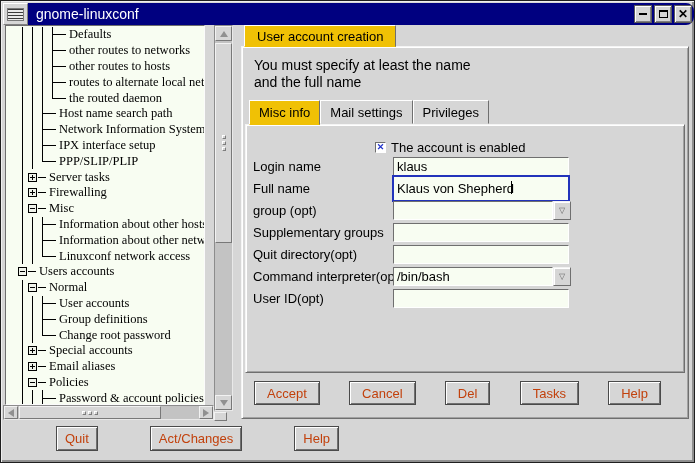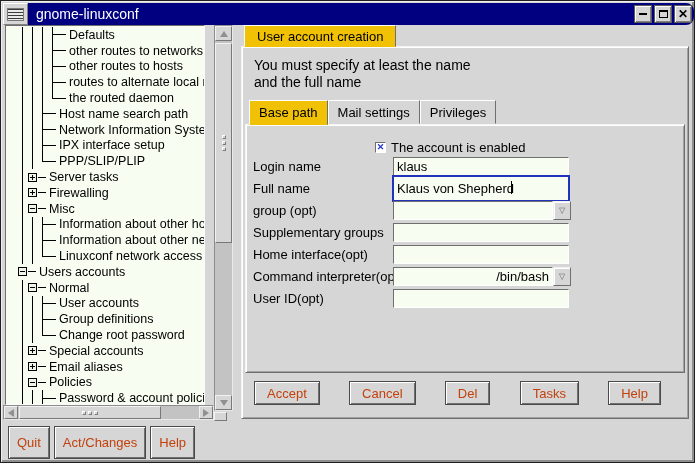--- a/index.html
+++ b/index.html
@@ -26,21 +26,21 @@
   .win-btn{width:18px;height:18px;background:#d6d6d6;border:1px solid #5a5a5a;
     box-shadow:inset 1px 1px 0 #fff, inset -1px -1px 0 #808080;
     display:flex;align-items:center;justify-content:center;font-size:11px;line-height:1;}
   .glyph-min{width:8px;height:2px;background:#000;}
   .glyph-max{width:9px;height:8px;border:1px solid #000;border-top-width:2px;}
   .glyph-close{font-size:12px;font-weight:bold;}
   
   .tree-panel{position:absolute;left:4px;top:24px;width:200px;height:380px;
     background:var(--tree,#f8fdf2);
     border:1px solid;border-color:#6e6e6e #fbfbfb #fbfbfb #6e6e6e;
-    overflow:hidden;padding-top:1px;}
+    overflow:hidden;padding-top:1px;font-family:Liberation Serif, serif;}
   .trow{display:flex;align-items:center;height:15.8px;white-space:nowrap;
     padding-left:12px;font-size:12.5px;}
   .cell{flex:none;height:100%;}
   .cell.v{width:10px;background:linear-gradient(#000,#000) 4px 0/1px 100% no-repeat;}
   .cell.t{width:18px;background:
     linear-gradient(#000,#000) 4px 0/1px 100% no-repeat,
     linear-gradient(#000,#000) 4px 50%/14px 1px no-repeat;}
   .cell.l{width:18px;background:
     linear-gradient(#000,#000) 4px 0/1px 53% no-repeat,
     linear-gradient(#000,#000) 4px 50%/14px 1px no-repeat;}
@@ -106,40 +106,40 @@
     display:flex;align-items:center;justify-content:center;}
   .checkbox.checked::before{content:"\2715";}
   .form-rows{position:absolute;left:252px;top:154px;z-index:4;}
   .frow{display:flex;align-items:center;height:22px;position:relative;}
   .flabel{width:140px;font-size:13px;white-space:nowrap;flex:none;}
   .finput{height:19px;background:var(--field,#f8fdf2);
     border:1px solid;border-color:#6f6f6f #fff #fff #6f6f6f;
     font-family:"Liberation Sans",sans-serif;font-size:13px;padding:0 3px;
     outline:none;flex:none;}
   .finput.wide{width:176px;}
-  .finput.narrow{width:160px;text-align:right;}
+  .finput.narrow{width:160px;}
   .finput.focused{width:178px;height:27px;border:2px solid var(--focus,#2233bb);
     margin-left:-1px;
     background-image:linear-gradient(#000,#000);background-repeat:no-repeat;
     background-position:117px 4px;background-size:1px 13px;}
   .combo-btn{width:18px;height:19px;background:#d6d6d6;flex:none;
     border:1px solid;border-color:#f2f2f2 #6f6f6f #6f6f6f #f2f2f2;
     box-shadow:inset 1px 1px 0 #fff;
     display:flex;align-items:center;justify-content:center;}
   .combo-btn::before{content:"\25BD";font-size:8px;color:#666;}
   
   .btn{background:#d6d6d6;border:1px solid #4a4a4a;
     box-shadow:inset 1px 1px 0 #fff, inset -1px -1px 0 #707070;
     font-family:"Liberation Sans",sans-serif;font-size:13px;color:#c2410c;
     padding:0 12px;display:flex;align-items:center;justify-content:center;}
   .actions{position:absolute;left:253px;top:380px;width:407px;height:24px;
     display:flex;justify-content:space-between;z-index:4;}
   .actions .btn{height:24px;min-width:44px;}
   .footer{position:absolute;left:7px;top:425px;display:flex;gap:4px;}
-  .footer .btn{height:33px;min-width:38px;padding:0 8px;}
+  .footer .btn{height:25px;min-width:38px;padding:0 8px;margin-left:48px;}
 </style>
 </head>
 <body>
 
 <div class="window">
 
   <div class="titlebar">
     <div class="menu-btn">
       <i></i>
     </div>
@@ -352,21 +352,21 @@
 
   <div class="page-tab">User account creation</div>
   <div class="page-frame"></div>
 
   <div class="message">
     <div>You must specify at least the name</div>
     <div>and the full name</div>
   </div>
 
   <div class="tabs-row">
-      <div class="tab active">Base path</div>
+      <div class="tab active">Misc info</div>
       <div class="tab">Mail settings</div>
       <div class="tab">Privileges</div>
     </div>
   <div class="nb-frame"></div>
 
   <div class="cb-row">
     <span class="checkbox checked"></span>
     <span>The account is enabled</span>
   </div>
 
@@ -382,21 +382,21 @@
       <div class="frow">
         <span class="flabel">group (opt)</span>
         <input class="finput narrow" type="text" style="">
         <span class="combo-btn"></span>
       </div>
       <div class="frow">
         <span class="flabel">Supplementary groups</span>
         <input class="finput wide" type="text" style="">
       </div>
       <div class="frow">
-        <span class="flabel">Home interface(opt)</span>
+        <span class="flabel">Quit directory(opt)</span>
         <input class="finput wide" type="text" style="">
       </div>
       <div class="frow">
         <span class="flabel">Command interpreter(opt)</span>
         <input class="finput narrow" type="text" value="/bin/bash" style="">
         <span class="combo-btn"></span>
       </div>
       <div class="frow">
         <span class="flabel">User ID(opt)</span>
         <input class="finput wide" type="text" style="">

